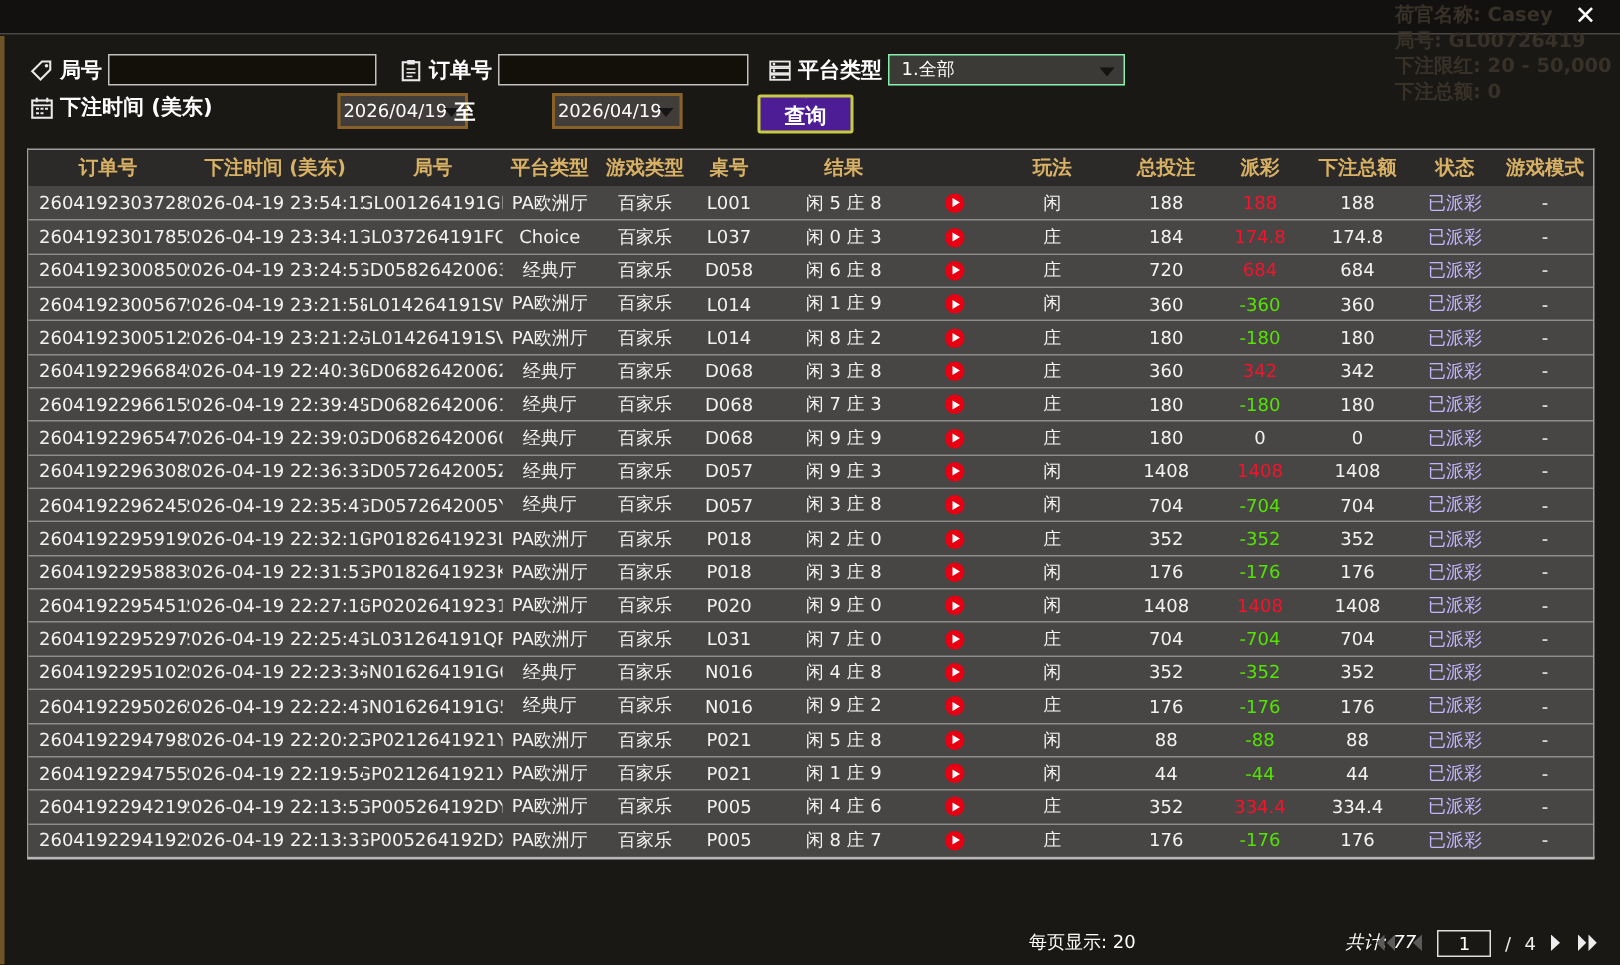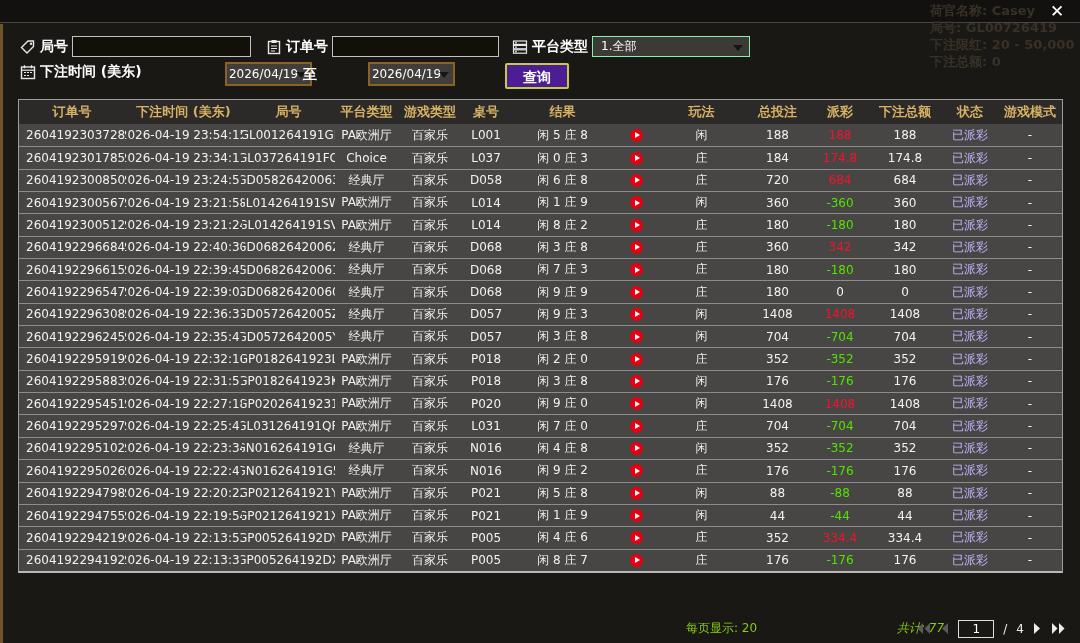--- a/index.html
+++ b/index.html
@@ -54,21 +54,21 @@
   .status-ok { color:#c4b5fd; }
   .play-btn { width:13px; height:13px; border-radius:50%; background:#e60012; position:relative; cursor:pointer; }
   .play-btn::after { content:""; position:absolute; left:5px; top:3.5px; width:0; height:0;
     border-top:3px solid transparent; border-bottom:3px solid transparent; border-left:5px solid #fff; }
   .sumrow { height:22px; background:#474645; border-top:1px solid #bdbdbd; }
   .sumrow .cell { color:#e4e000; font-weight:bold; }
 
   
   .footer { position:absolute; left:0; top:614px; width:1080px; height:29px; z-index:2;
     display:flex; align-items:center; }
-  .f-static { position:absolute; font-size:12px; color:#84cc16; white-space:nowrap; }
+  .f-static { position:absolute; font-size:12px; color:#ffffff; white-space:nowrap; }
   .pager { position:absolute; right:14px; top:0; height:29px; display:flex; align-items:center; gap:9px; }
   .pg-ic { display:flex; align-items:center; cursor:pointer; }
   .pg-ic svg { display:block; }
   .page-input { width:36px; height:18px; background:#1a1815; border:1px solid #dedede; color:#fff;
     font-size:12px; text-align:center; font-family:inherit; }
   .pg-text { font-size:12px; color:#ededed; }
 </style>
 </head>
 <body>
 

